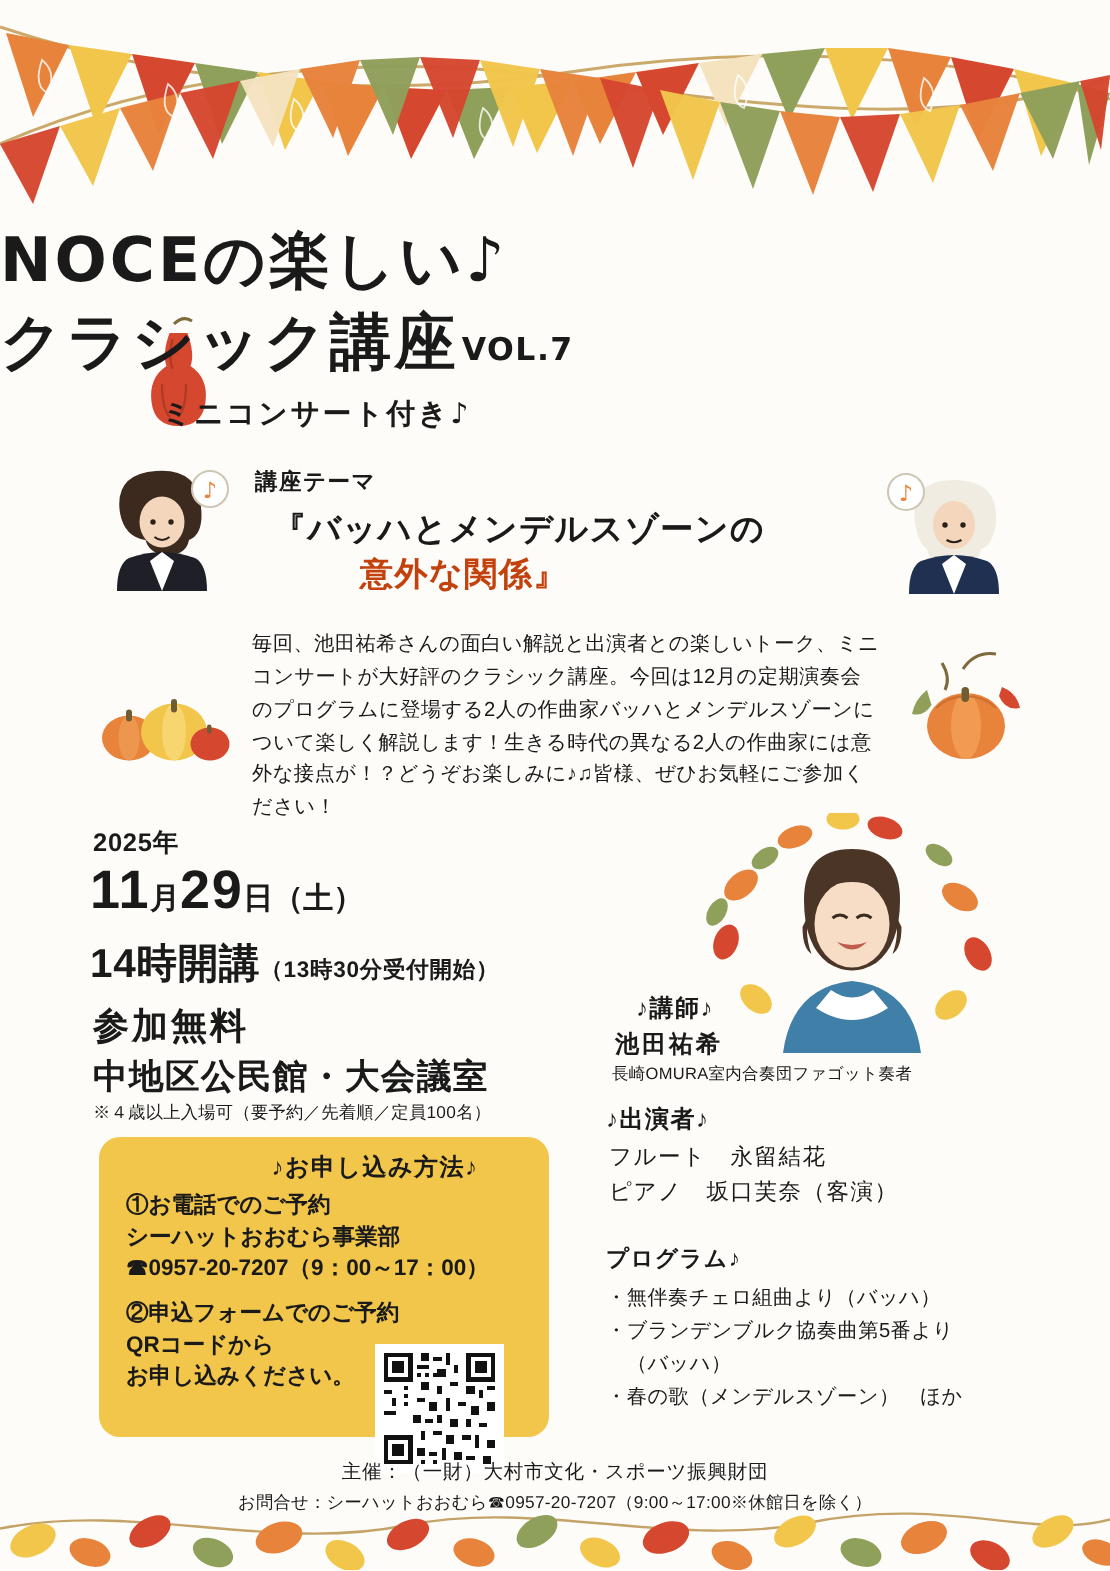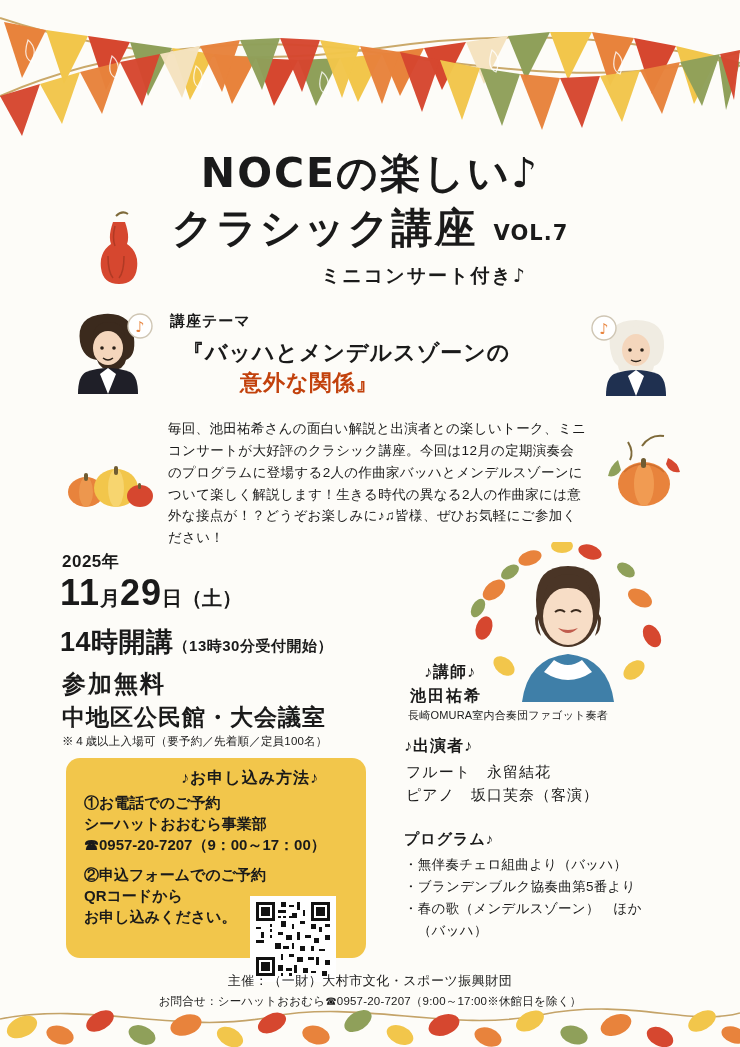--- a/index.html
+++ b/index.html
@@ -33,21 +33,21 @@
     width: 740px;
     height: 70px;
   }
 
   
   .title-block {
     position: absolute;
     top: 148px;
     left: 0;
     width: 740px;
-    text-align: center;
+    text-align: left;
   }
   .title-line1 {
     font-family: "DejaVu Sans", sans-serif;
     font-size: 41px;
     font-weight: bold;
     letter-spacing: 2px;
     color: #1a1a1a;
     line-height: 1.25;
   }
   .title-line2 {
@@ -57,21 +57,21 @@
     letter-spacing: 2px;
     color: #1a1a1a;
     line-height: 1.25;
     margin-top: 4px;
   }
   .title-vol {
     font-size: 21px;
     font-weight: bold;
     letter-spacing: 1px;
     vertical-align: 2px;
-    margin-left: 16px;
+    margin-left: 2px;
     color: #1a1a1a;
   }
   .title-sub {
     font-family: "DejaVu Sans", sans-serif;
     font-size: 19px;
     font-weight: bold;
     letter-spacing: 2px;
     color: #1a1a1a;
     margin-top: 8px;
     padding-left: 108px;
@@ -660,22 +660,22 @@
   <div class="perf-head">♪出演者♪</div>
   <div class="perf-list">
     <div>フルート　永留結花</div>
     <div>ピアノ　坂口芙奈（客演）</div>
   </div>
 
   <div class="prog-head">プログラム♪</div>
   <div class="prog-list">
     <div>・無伴奏チェロ組曲より（バッハ）</div>
     <div>・ブランデンブルク協奏曲第5番より</div>
+    <div>　（バッハ）</div>
     <div>・春の歌（メンデルスゾーン）　ほか</div>
-    <div>　（バッハ）</div>
   </div>
 
   <div class="footer-1">主催：（一財）大村市文化・スポーツ振興財団</div>
   <div class="footer-2">お問合せ：シーハットおおむら☎0957-20-7207（9:00～17:00※休館日を除く）</div>
 
   <svg class="bottom-leaves" viewBox="0 0 740 70" xmlns="http://www.w3.org/2000/svg">
     <path d="M0 42 C 90 24, 180 58, 270 40 C 360 22, 450 56, 540 38 C 630 20, 690 50, 740 36" fill="none" stroke="#c4a368" stroke-width="1.6"></path>
     <g>
       <ellipse cx="22" cy="50" rx="16" ry="10" transform="rotate(-25 22 50)" fill="#f2c64b"></ellipse>
       <ellipse cx="60" cy="58" rx="14" ry="9" transform="rotate(18 60 58)" fill="#e8833c"></ellipse>

